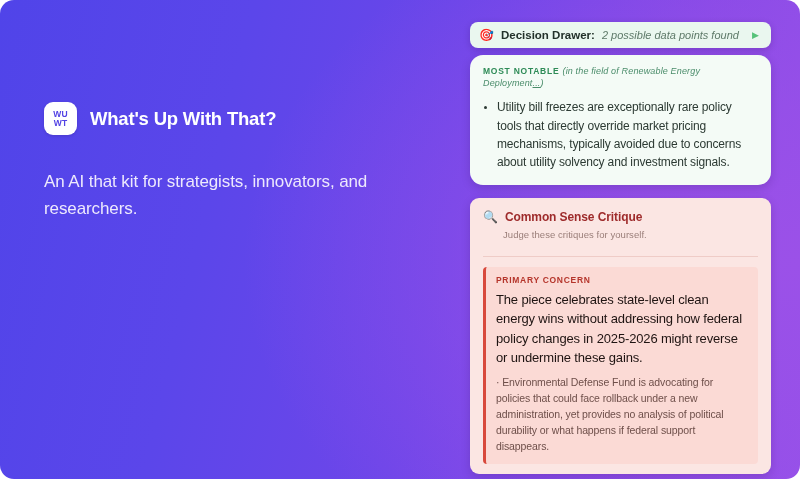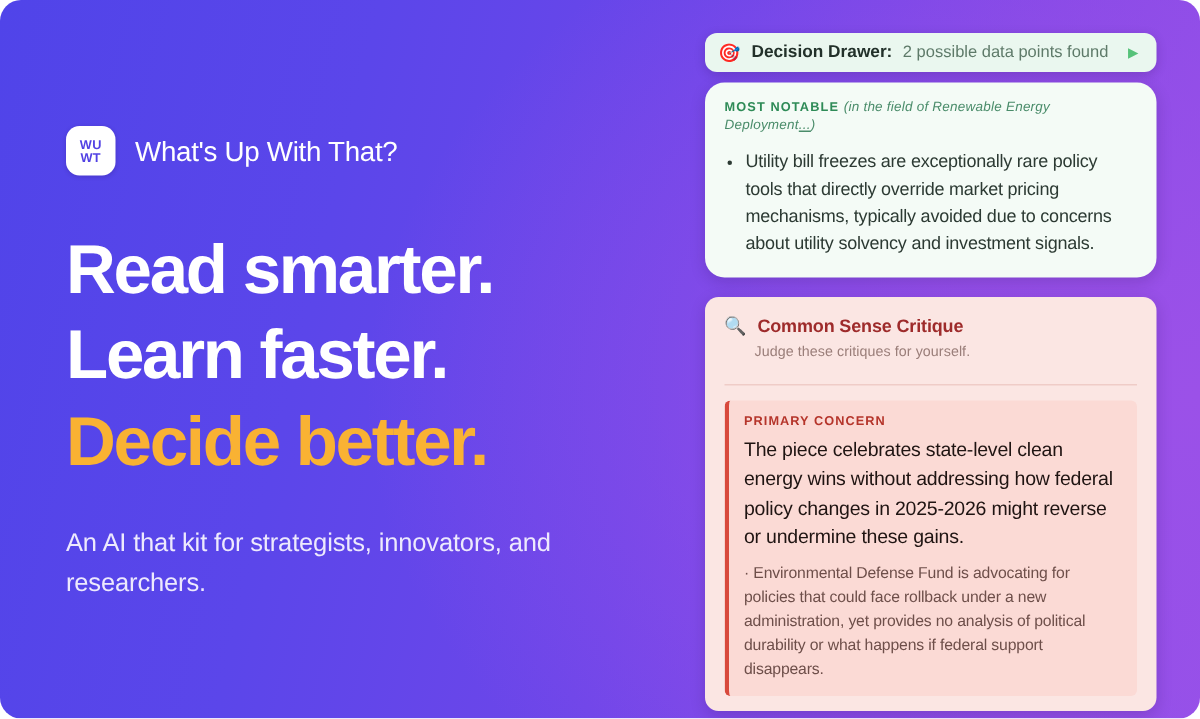--- a/index.html
+++ b/index.html
@@ -20,21 +20,21 @@
     border-radius: 14px;
     background:
       radial-gradient(120% 140% at 100% 55%, #9B51E8 0%, rgba(155,81,232,0) 58%),
       linear-gradient(103deg, #5044E9 0%, #5B46EA 28%, #6E46E9 55%, #8549E7 78%, #9350E9 100%);
   }
 
   
   .hero {
     position: absolute;
     left: 44px;
-    top: 84px;
+    top: 102px;
     width: 400px;
   }
 
   .brand-row {
     display: flex;
     align-items: center;
     gap: 13px;
     margin-bottom: 34px;
   }
 
@@ -53,21 +53,21 @@
   }
   .logo-mark span {
     font-size: 8.5px;
     font-weight: bold;
     letter-spacing: 0.2px;
     color: #5242E4;
   }
 
   .brand-name {
     font-size: 18.5px;
-    font-weight: normal;
+    font-weight: bold;
     color: #FFFFFF;
     letter-spacing: -0.2px;
     white-space: nowrap;
   }
 
   .headline {
     font-size: 46px;
     font-weight: bold;
     line-height: 1.245;
     letter-spacing: -1.5px;
@@ -107,20 +107,21 @@
     font-size: 11.5px;
     font-weight: bold;
     color: #22312A;
     white-space: nowrap;
   }
   .drawer-sub {
     font-size: 11px;
     color: #5E7A69;
     white-space: nowrap;
     flex: 1;
+    font-style: italic;
   }
   .drawer-caret {
     color: #56C279;
     font-size: 9px;
     line-height: 1;
     flex: none;
     padding-right: 2px;
   }
 
   
@@ -242,25 +243,20 @@
   <section class="hero">
 
     <div class="brand-row">
       <div class="logo-mark">
         <span>WU</span>
         <span>WT</span>
       </div>
       <div class="brand-name">What's Up With That?</div>
     </div>
 
-    <h1 class="headline">
-      <div>Read smarter.</div>
-      <div>Learn faster.</div>
-      <div class="accent">Decide better.</div>
-    </h1>
 
     <p class="subhead">
       <span>An AI that kit for strategists, innovators,</span>
       <span>and researchers.</span>
     </p>
   </section>
 
   <aside class="panel">
 
     <div class="drawer-bar">

